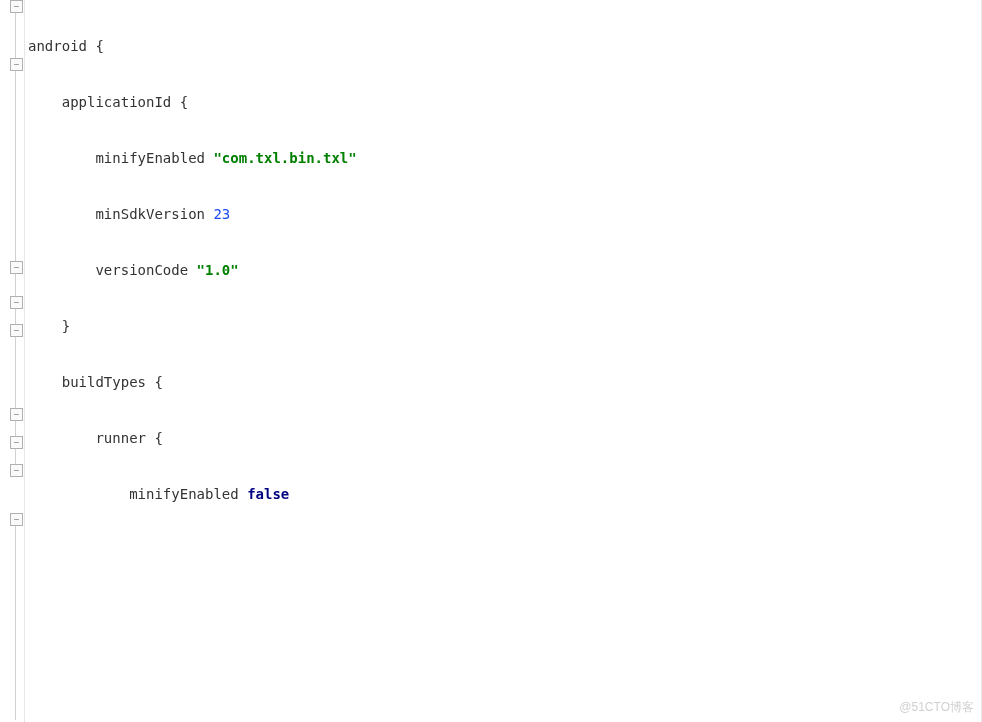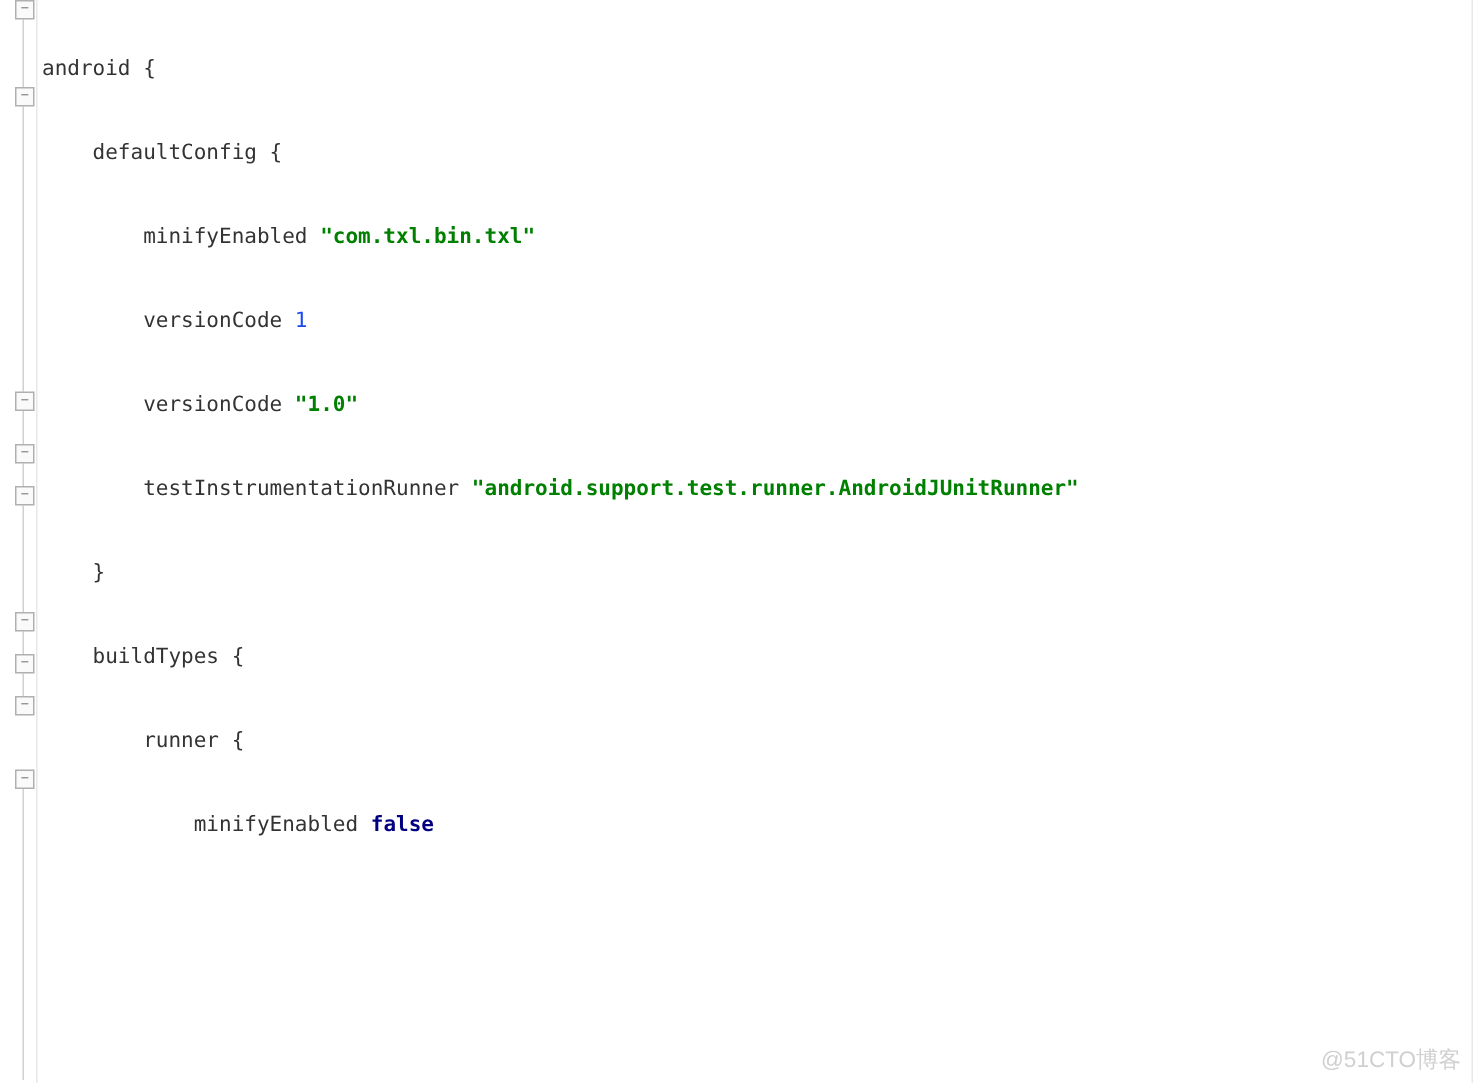--- a/index.html
+++ b/index.html
@@ -54,21 +54,21 @@
   }
   .line { height: 28px; }
   .kw { color: #333333; margin-top: 36px; }
   .num { color: #1a4af0; }
   .str-bold { color: #008000; font-weight: bold; }
   .false { color: #000080; font-weight: bold; }
   .watermark {
     position: absolute;
     right: 8px;
     bottom: 6px;
-    font-size: 15px;
+    font-size: 12px;
     color: #d0d0d0;
     font-family: Arial, sans-serif;
     text-align: right;
   }
   .right-border {
     position: absolute;
     right: 0;
     top: 0;
     width: 1px;
     height: 100%;
@@ -90,25 +90,24 @@
     <div class="fold-marker" style="top: 296px;">−</div>
     <div class="fold-marker" style="top: 324px;">−</div>
     <div class="fold-marker" style="top: 408px;">−</div>
     <div class="fold-marker" style="top: 436px;">−</div>
     <div class="fold-marker" style="top: 464px;">−</div>
     <div class="fold-marker" style="top: 513px;">−</div>
   </div>
 
 <div class="code-area">
 <div class="line"><span class="kw">android {</span></div>
-<div class="line"><span class="kw">    defaultConfig {</span></div>
+<div class="line"><span class="kw">    applicationId {</span></div>
 <div class="line"><span class="kw">        minifyEnabled </span><span class="str-bold">"com.txl.bin.txl"</span></div>
-<div class="line"><span class="kw">        versionCode </span><span class="num">1</span></div>
+<div class="line"><span class="kw">        minSdkVersion </span><span class="num">23</span></div>
 <div class="line"><span class="kw">        versionCode </span><span class="str-bold">"1.0"</span></div>
-<div class="line"><span class="kw">        testInstrumentationRunner </span><span class="str-bold">"android.support.test.runner.AndroidJUnitRunner"</span></div>
 <div class="line"><span class="kw">    }</span></div>
 <div class="line"><span class="kw">    buildTypes {</span></div>
 <div class="line"><span class="kw">        runner {</span></div>
 <div class="line"><span class="kw">            minifyEnabled </span><span class="false">false</span></div>
 
 
 
 
 
 

